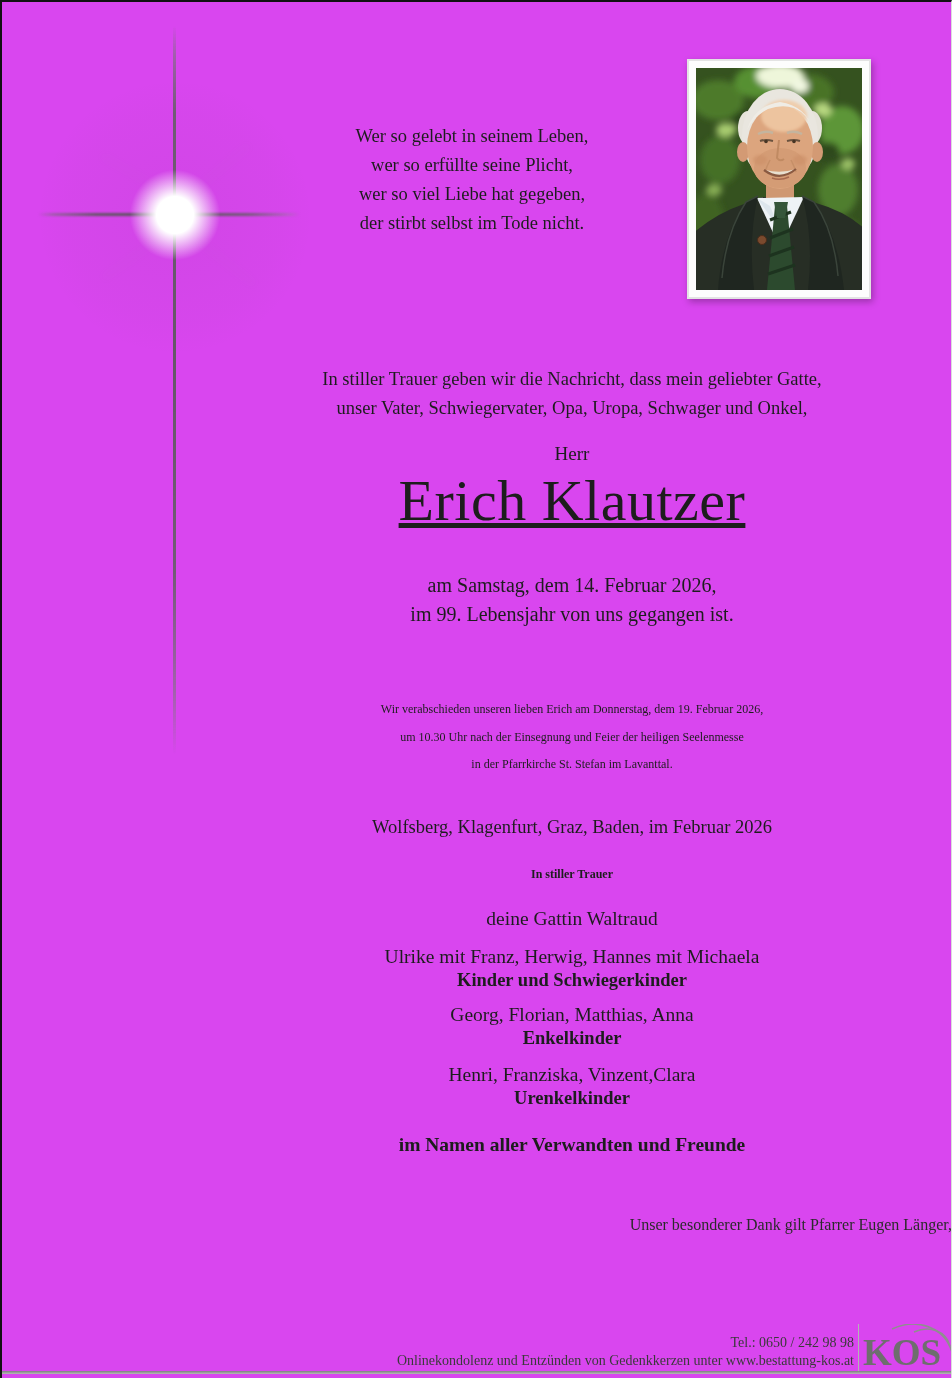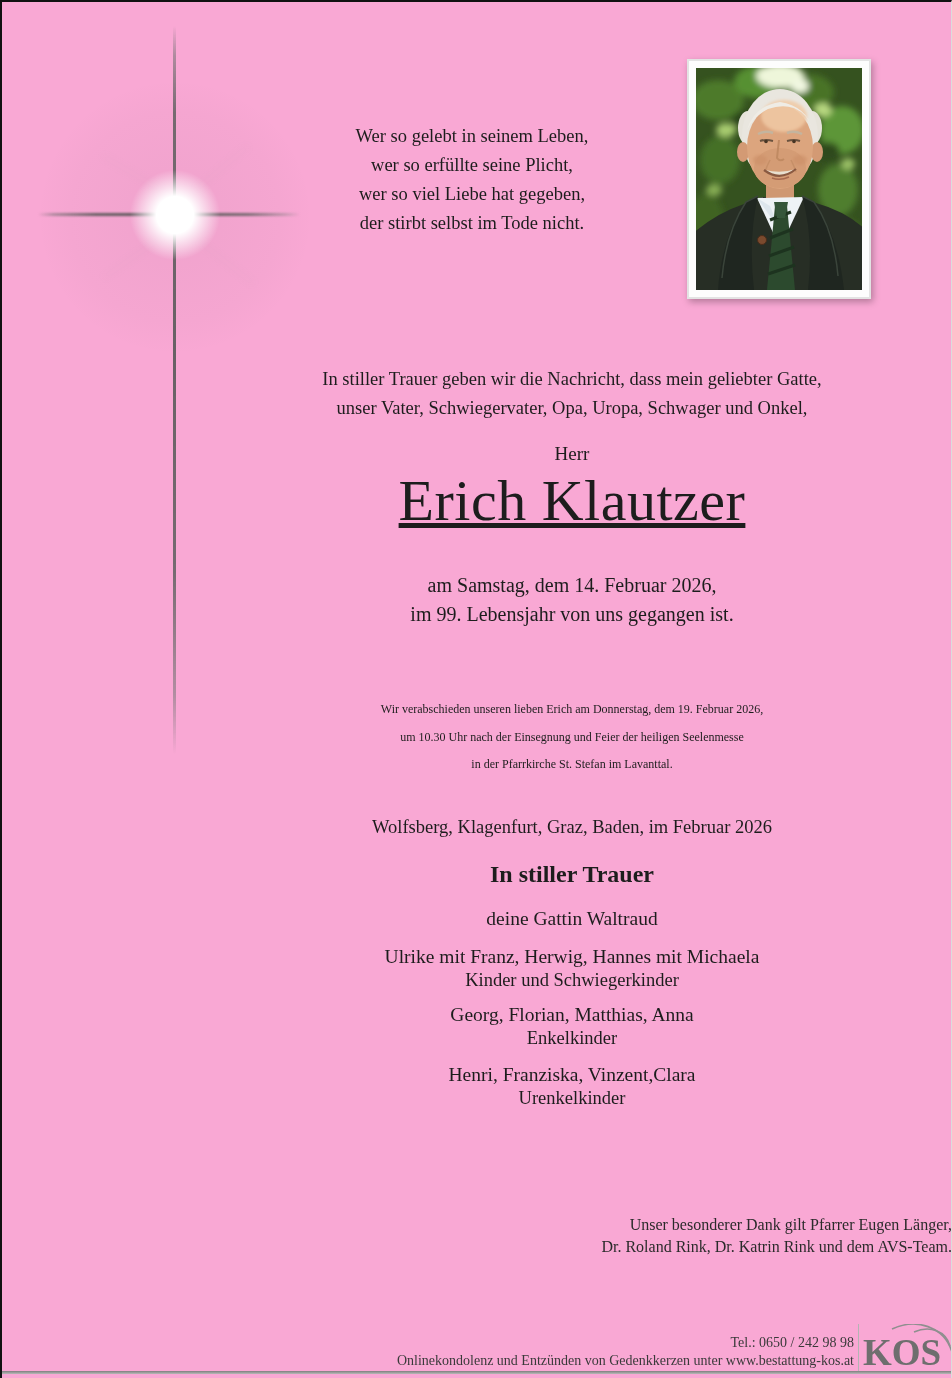--- a/index.html
+++ b/index.html
@@ -1,18 +1,18 @@
 <!DOCTYPE html>
 <html><head>
 <meta charset="utf-8">
 <style>
   html,body { margin:0; padding:0; background:#fff; }
   #page {
     position:relative; width:952px; height:1378px; margin:0 auto;
-    background:#f9a8d4; overflow:hidden;
+    background:#d946ef; overflow:hidden;
     font-family:"Liberation Serif", serif;
     color:#1d1d1d;
     border-top:2px solid #111;
     border-left:2px solid #111;
     border-right:1px solid #dcdcdc;
     box-sizing:border-box;
   }
   .abs { position:absolute; }
   .col { position:absolute; left:190px; width:760px; text-align:center; }
   .poemcol { position:absolute; left:240px; width:460px; text-align:center; }
@@ -57,24 +57,24 @@
   .photo-frame svg { display:block; }
 
   
   .poem { top:120px; font-size:18.5px; line-height:29px; }
   .announce { top:363px; font-size:18.5px; line-height:29px; }
   .salutation { top:437px; font-size:19px; line-height:29px; }
   .name { top:468px; font-size:58px; line-height:62px; letter-spacing:0.5px;text-decoration:underline; }
   .death { top:569px; font-size:20px; line-height:29px; }
   .funeral { top:694px; font-size:12px; line-height:27.5px; }
   .places { top:812px; font-size:18.5px; line-height:27px; }
-  .mourn-head { top:858px; font-size:24px; line-height:29px; font-weight:bold; }
+  .mourn-head { top:858px; font-size:12px; line-height:29px; font-weight:bold; }
   .entry { font-size:19.5px; line-height:24px; }
   .entry .b { font-weight:normal; }
-  .entry .role { font-size:18.5px; line-height:22px; font-weight:normal; }
+  .entry .role { font-size:18.5px; line-height:22px; font-weight:bold; }
   .closing { top:1131px; font-size:19.5px; line-height:24px; font-weight:bold; }
   .thanks { top:1212px; font-size:16px; line-height:22px; color:#2b2b2b;text-align:right; }
 
   
   .footer-text {
     top:1332px; right:97px; width:520px; text-align:right;
     font-size:14px; line-height:18px; color:#3a3a3a;
   }
   .logo-sep { left:856px; top:1322px; width:1px; height:50px; background:#b4b4b4; }
   .kos-logo { left:860px; top:1322px; width:92px; height:50px; }
@@ -234,24 +234,24 @@
     <div class="role">Enkelkinder</div>
   </div>
 
   <div class="col entry" style="top:1061px">
     <div>
       <span class="b">Henri, Franziska, Vinzent,Clara</span>
     </div>
     <div class="role">Urenkelkinder</div>
   </div>
 
+  <div class="col closing">im Namen aller Verwandten und Freunde</div>
 
   <div class="col thanks">
     <div>Unser besonderer Dank gilt Pfarrer Eugen Länger,</div>
-    <div>Dr. Roland Rink, Dr. Katrin Rink und dem AVS-Team.</div>
   </div>
 
   <div class="abs footer-text">
     <div>Tel.: 0650 / 242 98 98</div>
     <div>Onlinekondolenz und Entzünden von Gedenkkerzen unter www.bestattung-kos.at</div>
   </div>
 
   <div class="abs logo-sep"></div>
 
   <div class="abs kos-logo">

